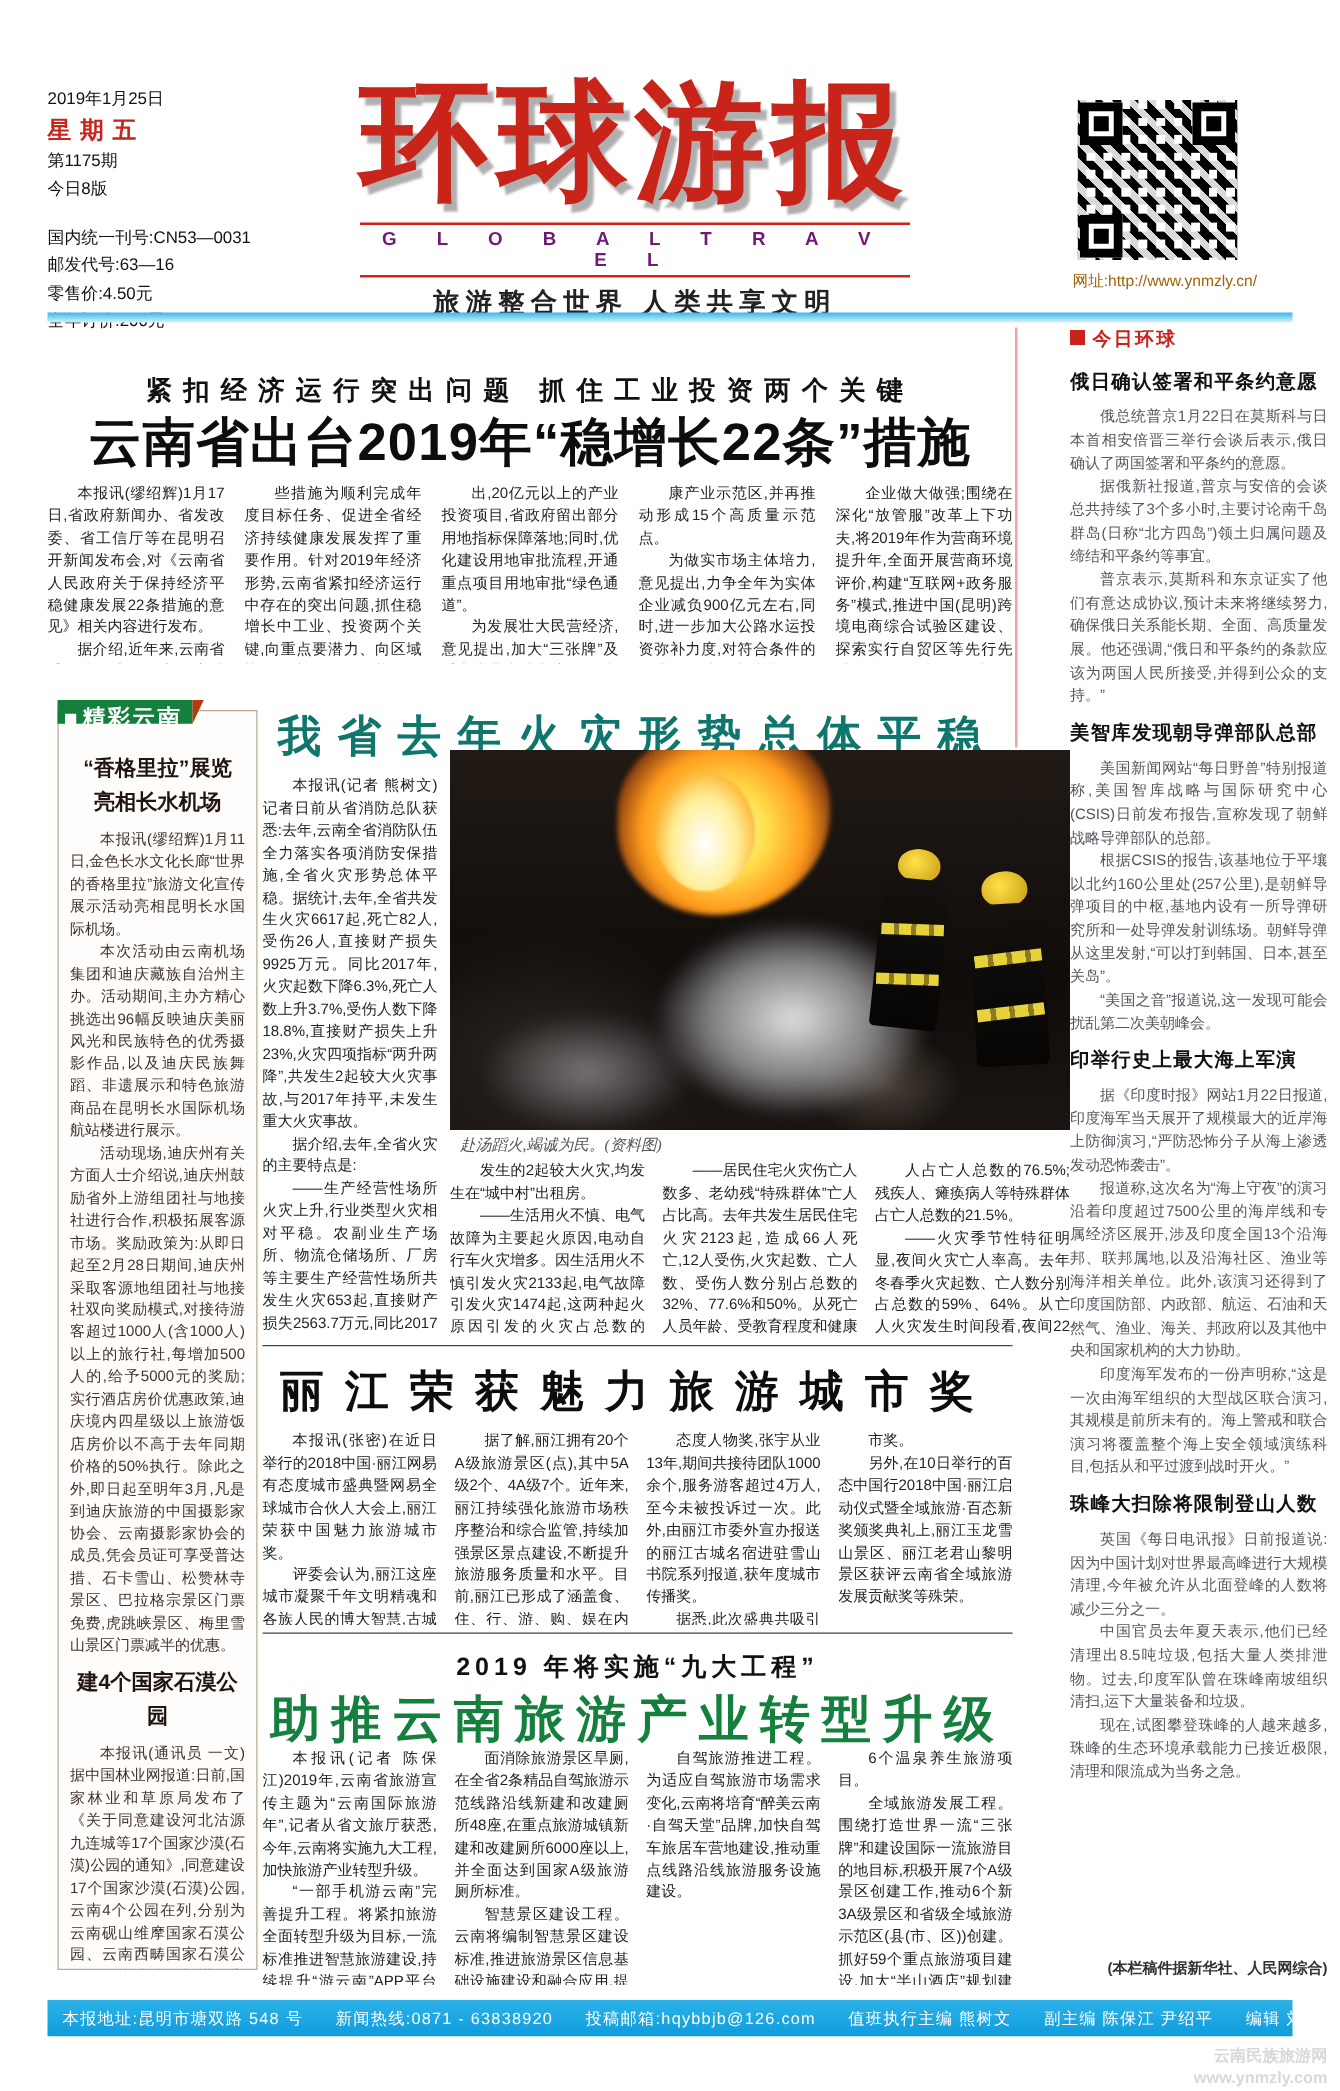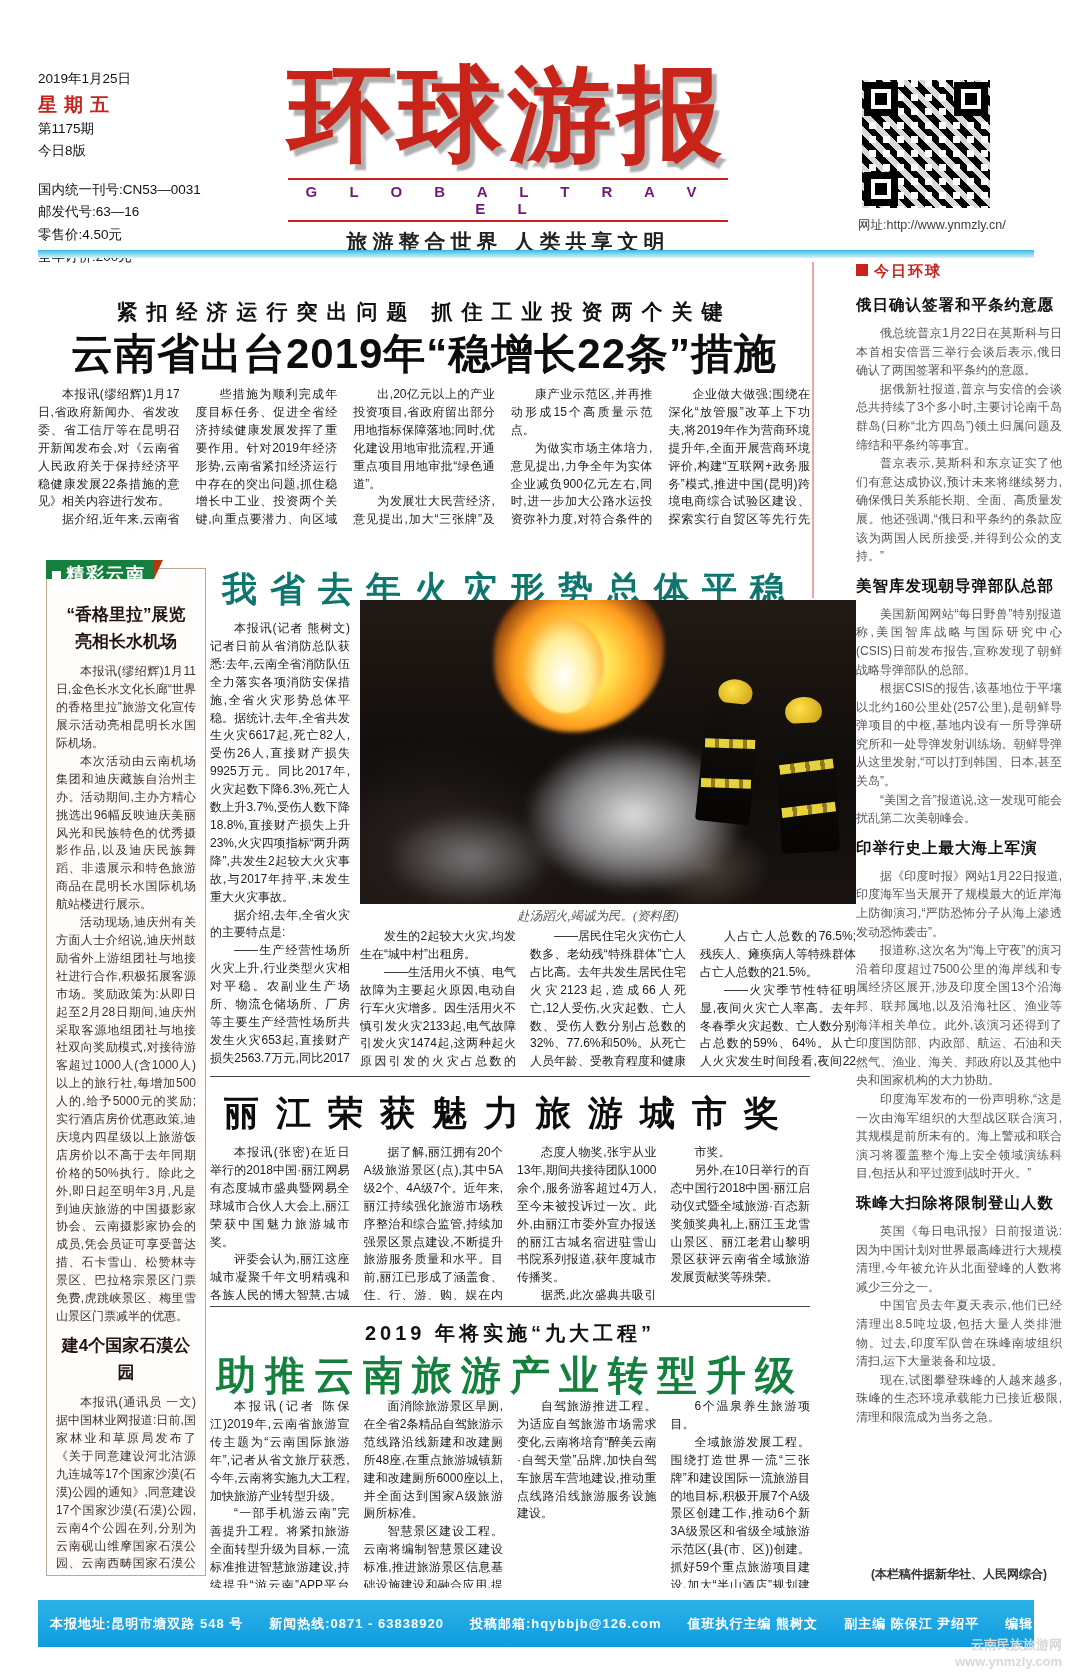--- a/index.html
+++ b/index.html
@@ -20,21 +20,21 @@
   .qr { width:136px; height:136px; background:#fff; border:4px solid #fff; position:relative;
         background-image:
           repeating-linear-gradient(0deg,#000 0 7px,transparent 7px 14px),
           repeating-linear-gradient(90deg,#000 0 7px,#fff 7px 14px);
         background-size:126px 126px; }
   .qr::after { content:""; position:absolute; inset:0;
         background-image:repeating-linear-gradient(45deg,rgba(255,255,255,.85) 0 6px,transparent 6px 13px); }
   .finder { position:absolute; width:34px; height:34px; border:7px solid #000; background:#fff; z-index:3; }
   .finder::after { content:""; position:absolute; inset:4px; background:#000; }
   .f1{left:2px;top:2px;} .f2{right:2px;top:2px;} .f3{left:2px;bottom:2px;}
-  .site { margin-top:5px; font-size:12.5px; color:#404040; white-space:nowrap; }
+  .site { margin-top:5px; font-size:12.5px; color:#a16207; white-space:nowrap; }
 
   .blue-band { left:38px; top:250px; width:996px; height:8px;
        background:linear-gradient(180deg,#39b7e4 0%,#8ed9f2 55%,#d7f1fb 100%); }
 
   
   .btxt { font-size:12px; line-height:17.9px; text-align:justify; color:#222; overflow:hidden; }
   .para { text-indent:2em; margin:0; }
   .cols { display:flex; }
   .rule { background:#444; height:1px; }
 
@@ -70,21 +70,21 @@
       background:radial-gradient(ellipse at 50% 50%, rgba(235,235,235,.95) 0%, rgba(200,200,205,.6) 45%, transparent 75%); filter:blur(6px); border-radius:50%; }
   .smoke2 { position:absolute; left:6%; top:70%; width:160px; height:90px;
       background:radial-gradient(ellipse at 50% 50%, rgba(190,190,195,.55) 0%, transparent 75%); filter:blur(7px); border-radius:50%; }
   .ff { position:absolute; width:62px; height:150px; }
   .ff .helmet { position:absolute; left:14px; top:0; width:34px; height:26px; background:radial-gradient(circle at 40% 40%, #ffe24a, #c79a10); border-radius:50% 50% 45% 45%; }
   .ff .bodyy { position:absolute; left:4px; top:24px; width:54px; height:120px; background:linear-gradient(180deg,#14110e,#060504); border-radius:14px 14px 4px 4px; }
   .ff .stripe { position:absolute; left:6px; top:60px; width:50px; height:9px; background:repeating-linear-gradient(90deg,#e8d23c 0 10px,#8a7a22 10px 14px); transform:rotate(-4deg); }
   .ff .stripe.s2 { top:100px; }
   .ff1 { right:96px; top:26%; transform:rotate(6deg); }
   .ff2 { right:18px; top:34%; transform:scale(1.08) rotate(-3deg); }
-  .caption { left:350px; top:908px; width:496px; text-align:center; font-size:12.5px; color:#555; font-family:"Liberation Serif",serif; font-style:italic; }
+  .caption { left:368px; top:908px; width:496px; text-align:left; font-size:12.5px; color:#555; font-family:"Liberation Serif",serif; font-style:italic; }
   .fire-cols { left:360px; top:928px; width:496px; height:142px; gap:14px; }
   .fire-cols .c { flex:1; }
 
   .rule1 { left:210px; top:1076px; width:600px; }
   
   .lj-title { left:210px; top:1090px; width:600px; text-align:center; font-size:35px; font-weight:bold; letter-spacing:17px; white-space:nowrap; color:#0d0d0d; }
   .lj-cols { left:210px; top:1144px; width:600px; height:156px; gap:14px; }
   .lj-cols .c { flex:1; }
   .rule2 { left:210px; top:1306px; width:600px; }
 
@@ -94,24 +94,24 @@
   .bt-cols { left:210px; top:1398px; width:600px; height:190px; gap:14px; }
   .bt-cols .c { flex:1; }
 
   
   .pink-line { left:812px; top:262px; width:2px; height:336px; background:#f2a3a3; }
   .world { left:856px; top:262px; width:206px; height:1296px; overflow:hidden; }
   .world-label { color:#c8231c; font-weight:bold; font-size:15px; letter-spacing:2px; margin-bottom:14px; }
   .world-label .sq { display:inline-block; width:12px; height:12px; background:#c8231c; margin-right:6px; }
   .world h3 { font-size:15.5px; color:#111; margin:10px 0 8px 0; letter-spacing:1px; }
   .world .btxt { color:#55555e; font-size:12px; line-height:18.6px; }
-  .credit { left:856px; top:1566px; width:206px; font-size:12px; font-weight:bold; color:#333; text-align:center; }
-
-  
-  .foot { left:38px; top:1600px; width:996px; height:47px; background:linear-gradient(180deg,#2cb2e8,#0f9cdd); color:#fff; font-size:13px; font-weight:bold; letter-spacing:1px; display:flex; align-items:center; padding:0 12px; white-space:nowrap; overflow:hidden; }
+  .credit { left:856px; top:1566px; width:206px; font-size:12px; font-weight:bold; color:#333; text-align:right; }
+
+  
+  .foot { left:38px; top:1600px; width:996px; height:29px; background:linear-gradient(180deg,#2cb2e8,#0f9cdd); color:#fff; font-size:13px; font-weight:normal; letter-spacing:1px; display:flex; align-items:center; padding:0 12px; white-space:nowrap; overflow:hidden; }
   .foot span { margin-right:26px; }
   .wm { left:928px; top:1636px; width:134px; text-align:right; color:#d8d8d8; font-size:13px; line-height:17px; font-weight:bold; }
 </style>
 </head>
 <body>
 
 <div class="abs info">
   <div>2019年1月25日</div>
   <div class="weekday">星期五</div>
   <div>第1175期</div>

